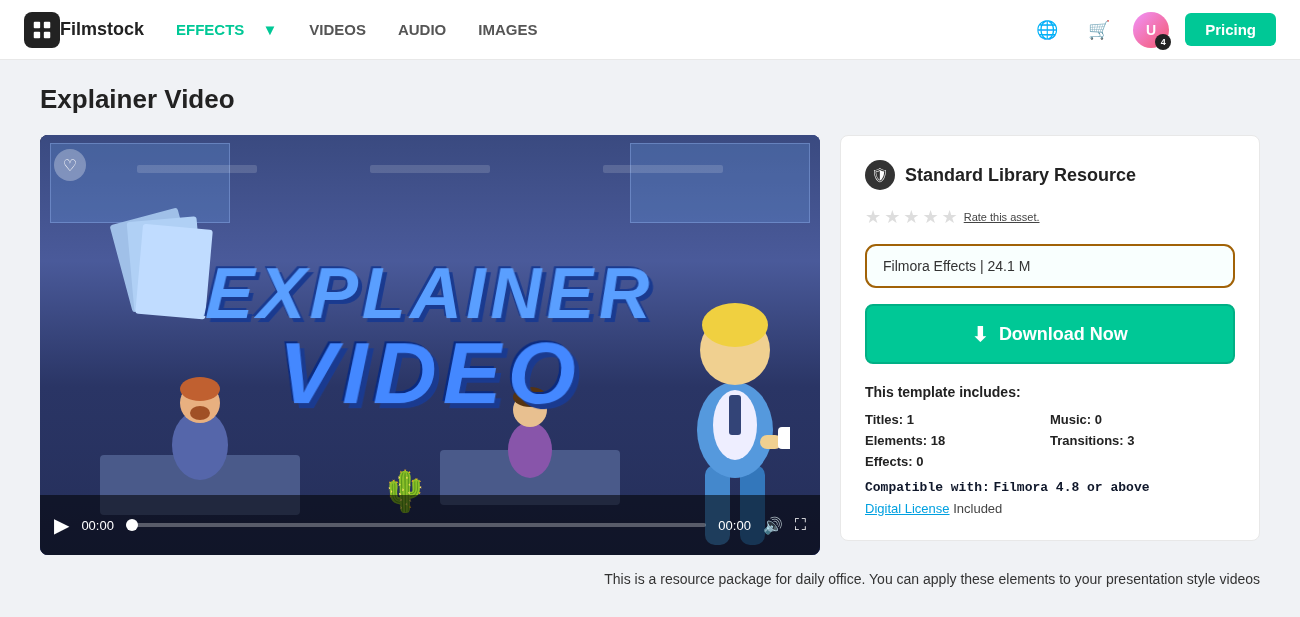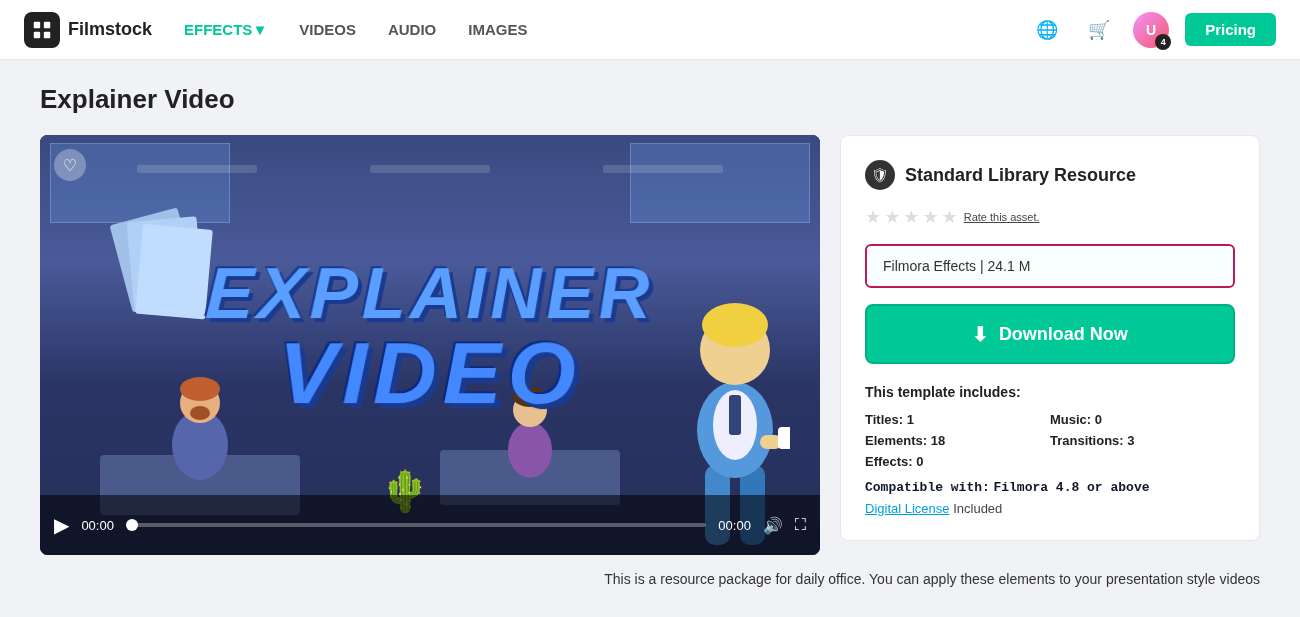--- a/index.html
+++ b/index.html
@@ -12,21 +12,20 @@
       align-items: center;
       padding: 0 24px;
       height: 60px;
       border-bottom: 1px solid #e8e8e8;
       position: relative;
       z-index: 10;
     }
     .header-logo {
       display: flex;
       align-items: center;
-      gap: 8px;
       margin-right: 32px;
     }
     .logo-icon {
       width: 36px;
       height: 36px;
       background: #222;
       border-radius: 8px;
       display: flex; align-items: center; justify-content: center;
     }
     .logo-icon svg { width: 22px; height: 22px; }
@@ -41,21 +40,21 @@
       gap: 32px;
       flex: 1;
     }
     .nav-item {
       font-size: 15px;
       font-weight: 600;
       color: #555;
       cursor: pointer;
       display: flex;
       align-items: center;
-      gap: 0;
+      gap: 18px;
       text-decoration: none;
     }
     .nav-item.active {
       color: #00c896;
     }
     .header-right {
       display: flex;
       align-items: center;
       gap: 16px;
     }
@@ -288,22 +287,22 @@
     }
     .star { color: #ddd; font-size: 18px; }
     .rate-link {
       color: #444;
       font-size: 11px;
       text-decoration: underline;
       cursor: pointer;
     }
     
     .file-info-box {
-      border: 2px solid #be185d;
-      border-radius: 6px;
+      border: 2px solid #a16207;
+      border-radius: 11px;
       padding: 12px 16px;
       font-size: 14px;
       color: #333;
       margin-bottom: 16px;
       background: #f9fffe;
     }
     
     .download-btn {
       width: 100%;
       background: #00c896;

